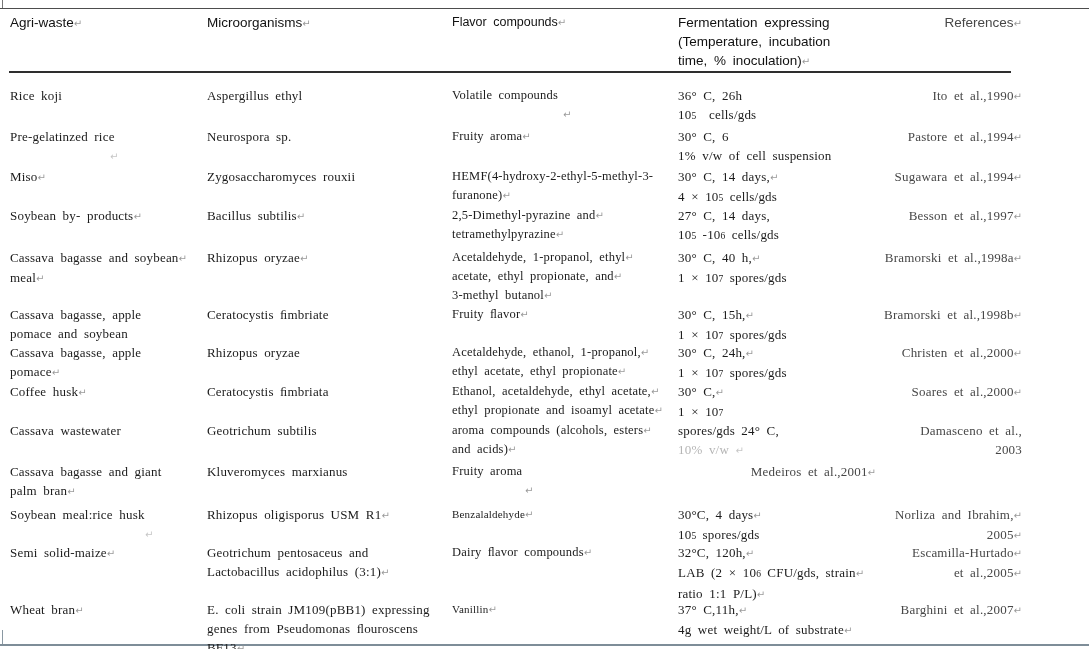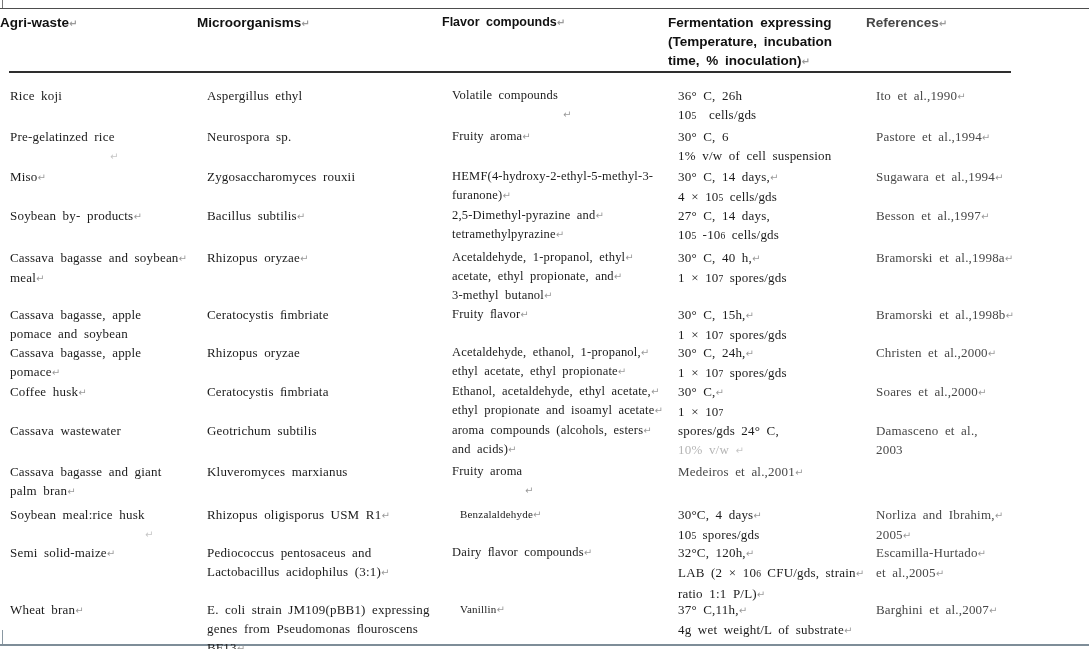--- a/index.html
+++ b/index.html
@@ -6,39 +6,39 @@
   .page{position:relative;width:1089px;height:649px;background:#ffffff;overflow:hidden;
         font-family:"Liberation Serif",serif;color:#1b1b1b;}
   .rule{position:absolute;}
   .top-rule{top:8px;left:0;width:1089px;height:1px;background:#4d4d4d;}
   .header-rule{top:71px;left:9px;width:1002px;height:2px;background:#2e2e2e;}
   .bottom-rule{top:644px;left:0;width:1089px;height:2px;background:#7e8d98;}
   .tick{position:absolute;background:#777;}
   .tick-top{left:2px;top:0;width:1px;height:8px;}
   .tick-bottom{left:2px;top:630px;width:1px;height:15px;background:#8a98a2;}
 
-  .thead{position:absolute;top:13px;left:0;width:1012px;display:grid;
+  .thead{position:absolute;top:13px;left:10px;width:1012px;display:grid;
          grid-template-columns:197px 245px 226px 198px 146px;
-         font-family:"Liberation Sans",sans-serif;font-weight:bold;font-size:13.5px;
+         font-family:"Liberation Sans",sans-serif;font-weight:normal;font-size:13.5px;
          line-height:19px;color:#111;word-spacing:3px;}
   .tbody{position:absolute;top:86px;left:10px;width:1012px;font-size:13px;line-height:19px;
          letter-spacing:.2px;word-spacing:3px;}
   .trow{display:grid;grid-template-columns:197px 245px 226px 198px 146px;}
   .trow:nth-child(1){height:41px}.trow:nth-child(2){height:40px}
   .trow:nth-child(3){height:39px}.trow:nth-child(4){height:42px}
   .trow:nth-child(5){height:57px}.trow:nth-child(6){height:38px}
   .trow:nth-child(7){height:39px}.trow:nth-child(8){height:39px}
   .trow:nth-child(9){height:41px}.trow:nth-child(10){height:43px}
   .trow:nth-child(11){height:38px}.trow:nth-child(12){height:57px}
   .trow:nth-child(13){height:46px}
   .cell{overflow:visible;}
   .col3{font-size:12.5px;}
-  .col5{color:#474747;}
+  .col5{color:#474747;text-align:right;}
   .line{white-space:pre;}
-  .line.small{font-size:11px;margin-left:8px;}
+  .line.small{font-size:11px;}
   .line.faint{color:#b5b5b5;}
   .line.faint .pmark{color:#c6c6c6;}
   .pmark{color:#9a9a9a;font-size:10px;font-family:"DejaVu Sans",sans-serif;
          letter-spacing:0;word-spacing:0;}
   .subnum{font-size:9.5px;letter-spacing:0;}
 </style>
 </head>
 <body>
 
 <div class="page">
@@ -276,21 +276,21 @@
         <div class="cell col5">
           <div class="line">Norliza and Ibrahim,<span class="pmark">↵</span></div>
           <div class="line">2005<span class="pmark">↵</span></div>
         </div>
       </div>
       <div class="trow">
         <div class="cell col1">
           <div class="line">Semi solid-maize<span class="pmark">↵</span></div>
         </div>
         <div class="cell col2">
-          <div class="line">Pediococcus pentosaceus and</div>
+          <div class="line">Geotrichum pentosaceus and</div>
           <div class="line">Lactobacillus acidophilus (3:1)<span class="pmark">↵</span></div>
         </div>
         <div class="cell col3">
           <div class="line">Dairy ﬂavor compounds<span class="pmark">↵</span></div>
         </div>
         <div class="cell col4">
           <div class="line">32°C, 120h,<span class="pmark">↵</span></div>
           <div class="line">LAB (2 × 10<span class="subnum">6</span> CFU/gds, strain<span class="pmark">↵</span></div>
           <div class="line">ratio 1:1 P/L)<span class="pmark">↵</span></div>
         </div>

